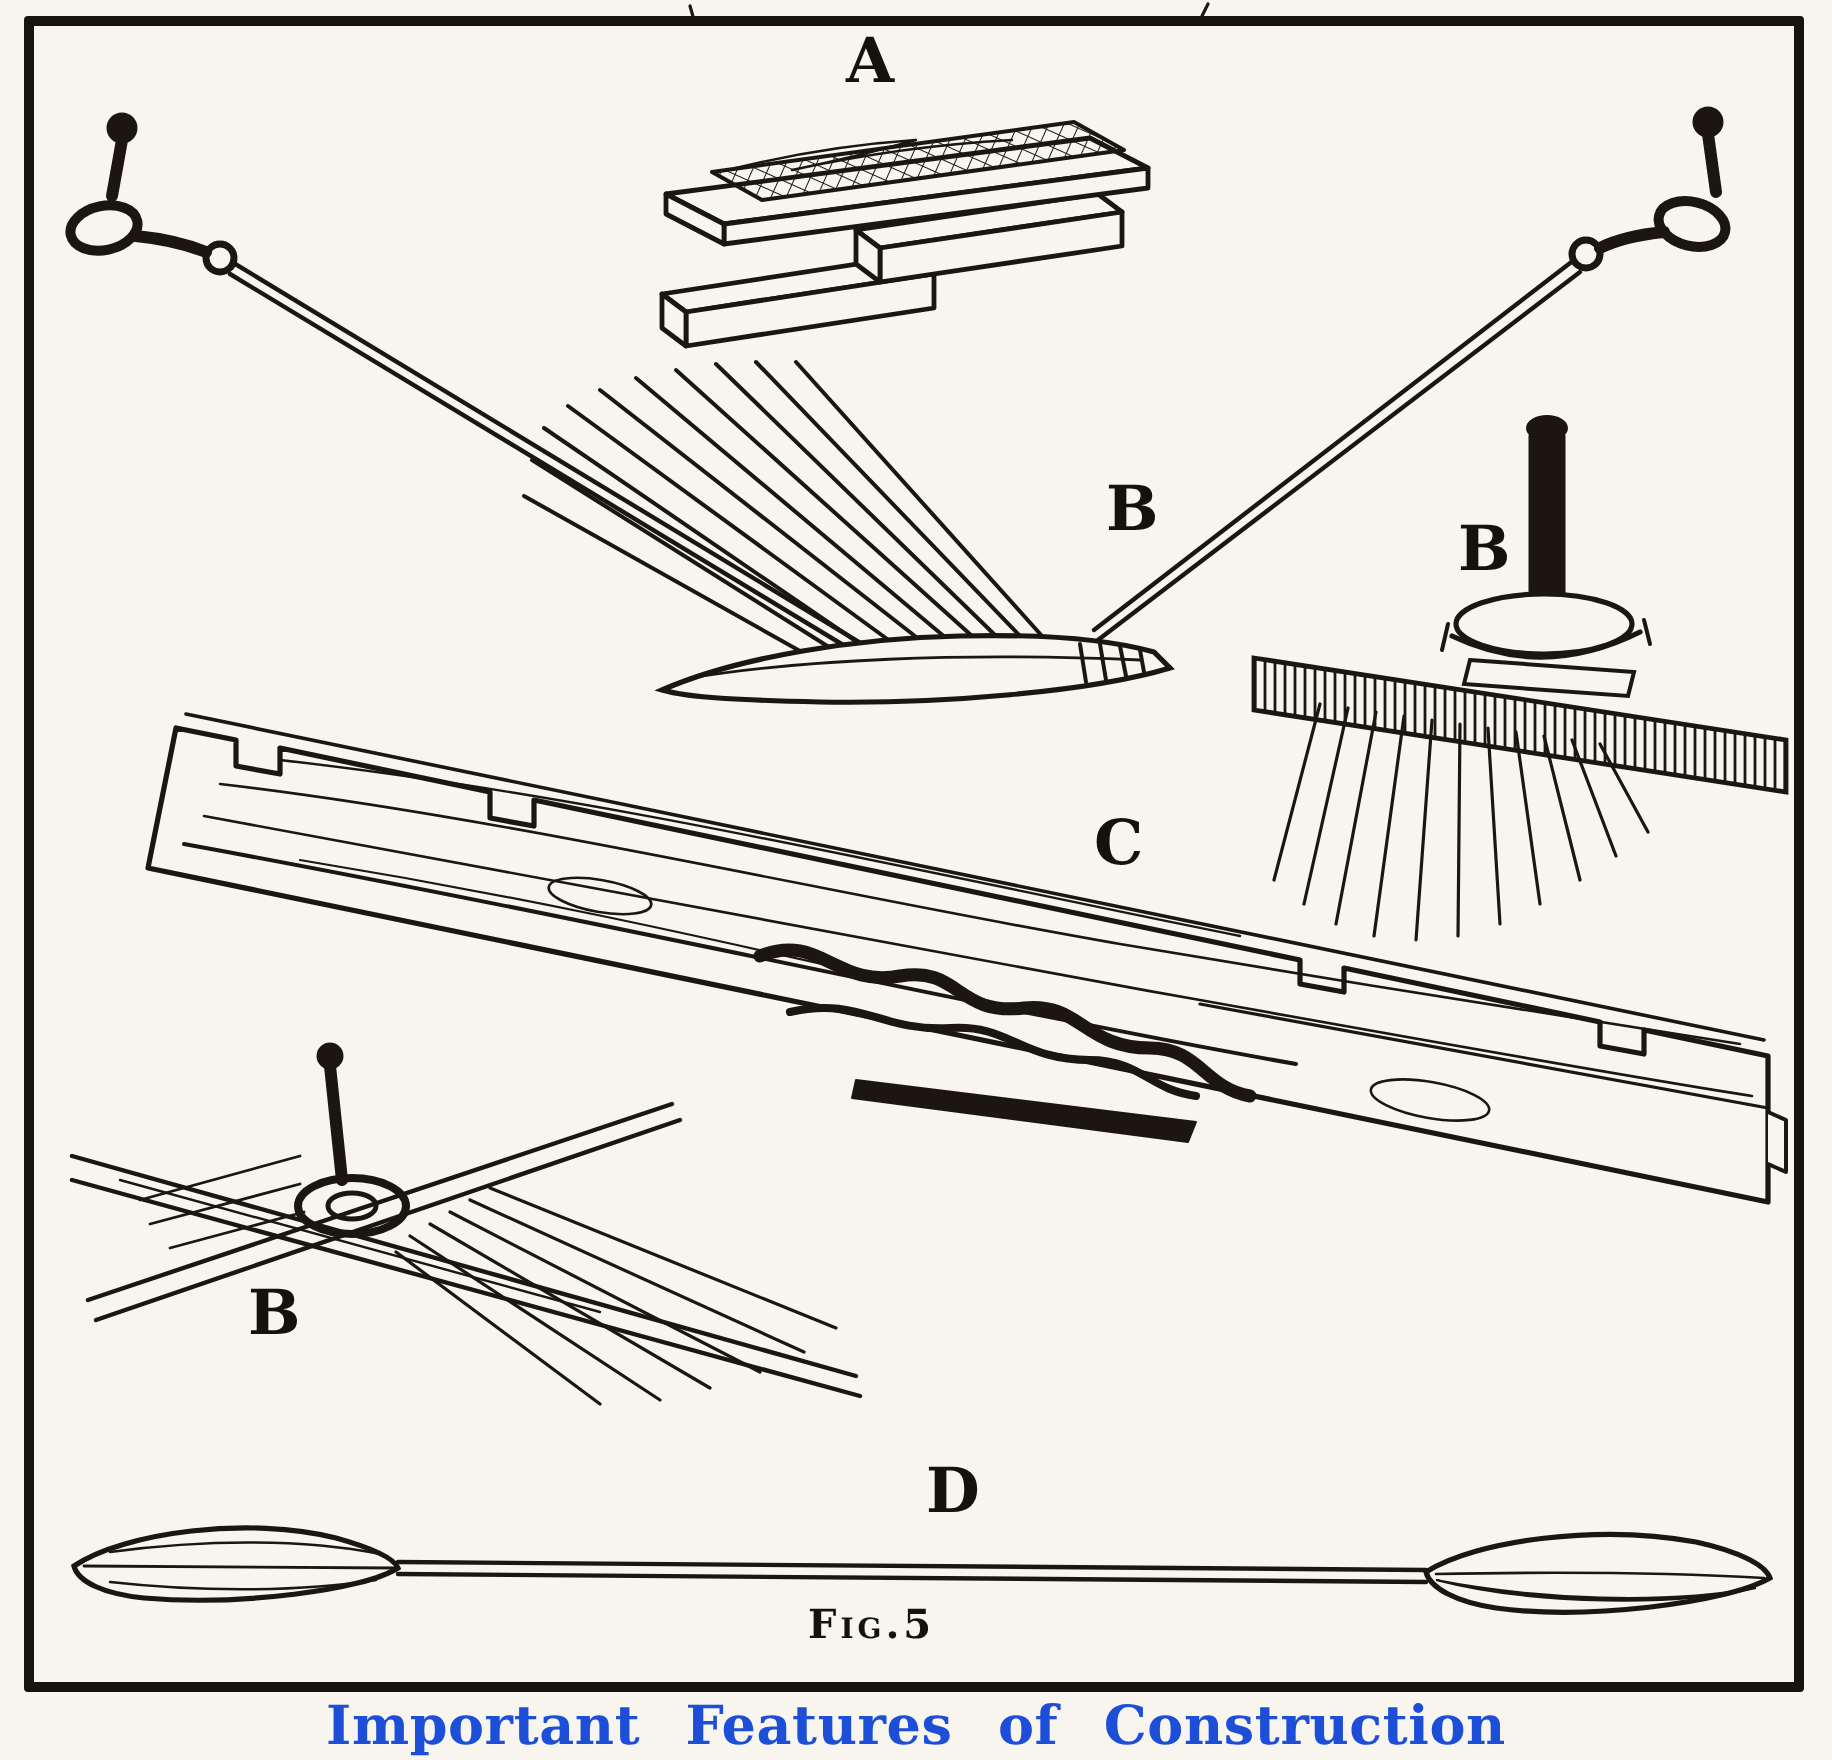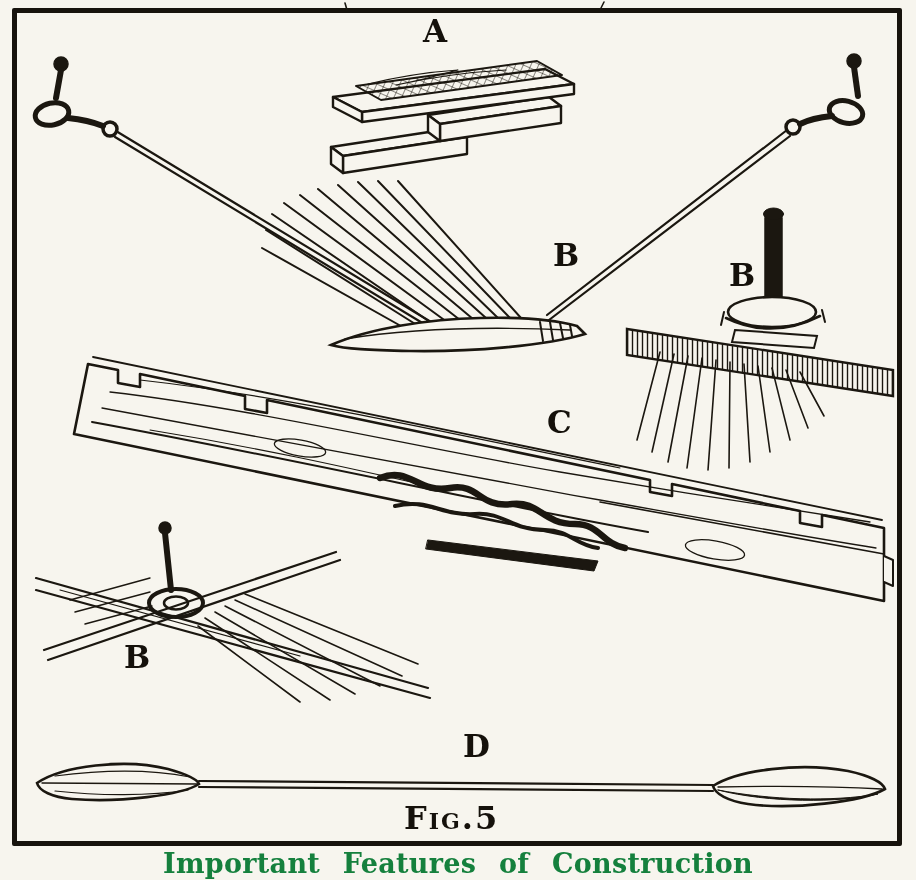--- a/index.html
+++ b/index.html
@@ -20,27 +20,27 @@
     letter-spacing:1px; color:#15110b;
   }
   #label-a        { left:423px; top:16px; }
   #label-b-rod    { left:553px; top:240px; }
   #label-b-screw  { left:729px; top:260px; }
   #label-c        { left:547px; top:407px; }
   #label-b-fastener { left:124px; top:642px; }
   #label-d        { left:463px; top:731px; }
   .fig-number {
     position:absolute; left:404px; top:802px;
-    font-weight:bold; font-size:32px; line-height:1;
+    font-weight:bold; font-size:20px; line-height:1;
     font-variant:small-caps; letter-spacing:2px; color:#15110b;
   }
   .caption {
     position:absolute; left:0; top:849px; width:100%;
     text-align:center; font-weight:bold; font-size:27px; line-height:1.1;
-    word-spacing:13px; letter-spacing:0.3px; color:#15803d;
+    word-spacing:13px; letter-spacing:0.3px; color:#1d4ed8;
   }
 </style>
 </head>
 <body>
 
 <div class="page">
 
   <div class="frame"></div>
 
   <svg class="artwork" viewBox="0 0 916 880" xmlns="http://www.w3.org/2000/svg">

